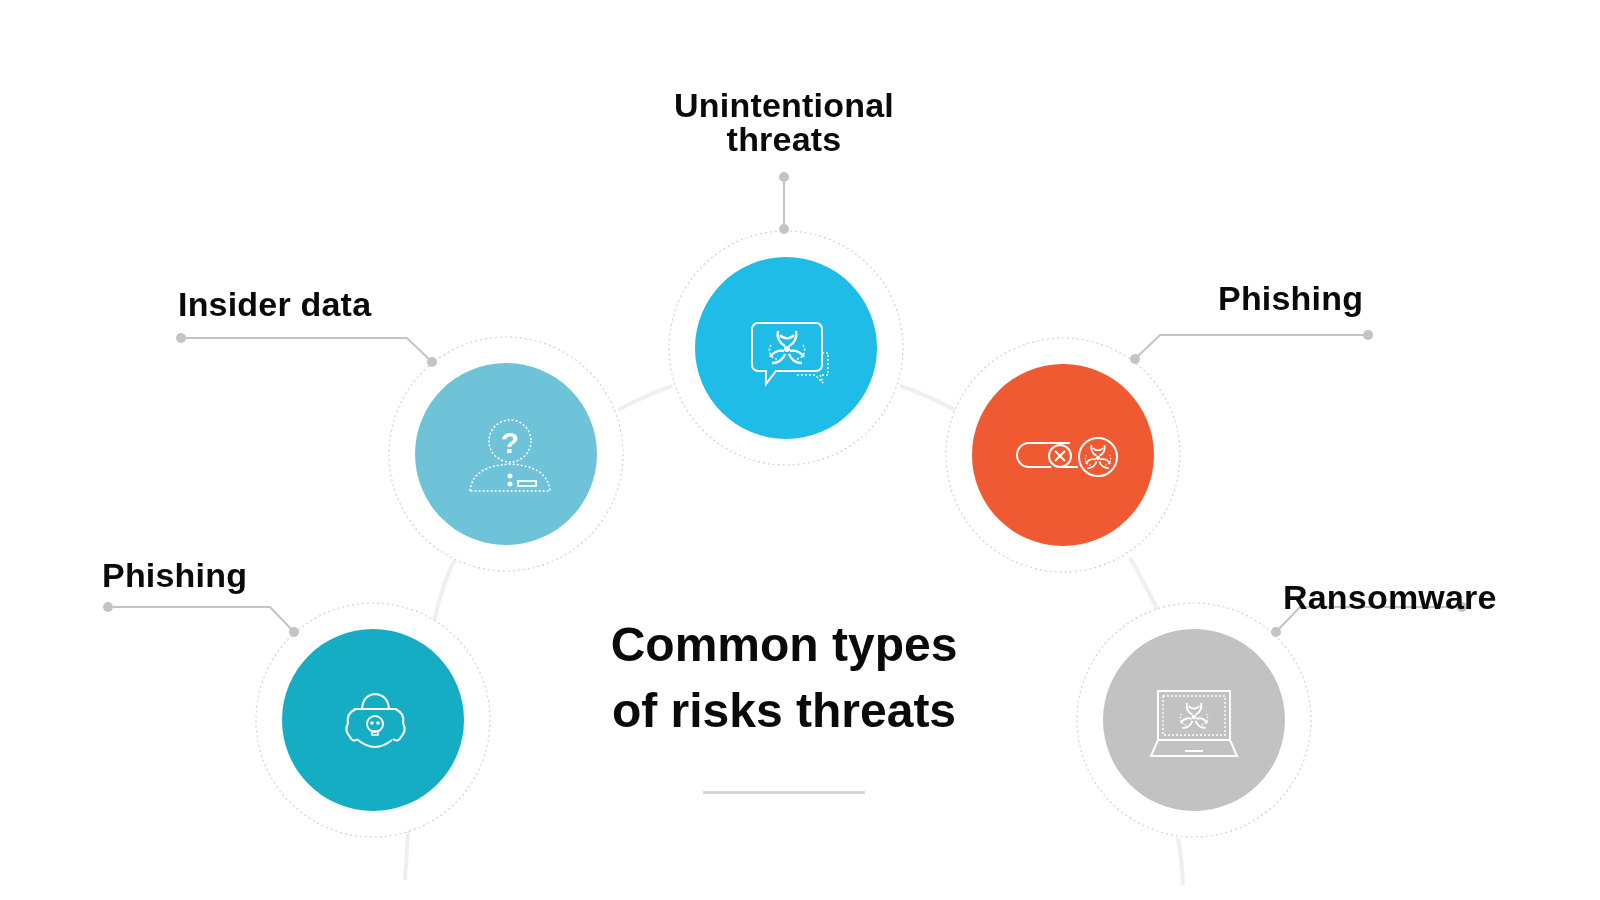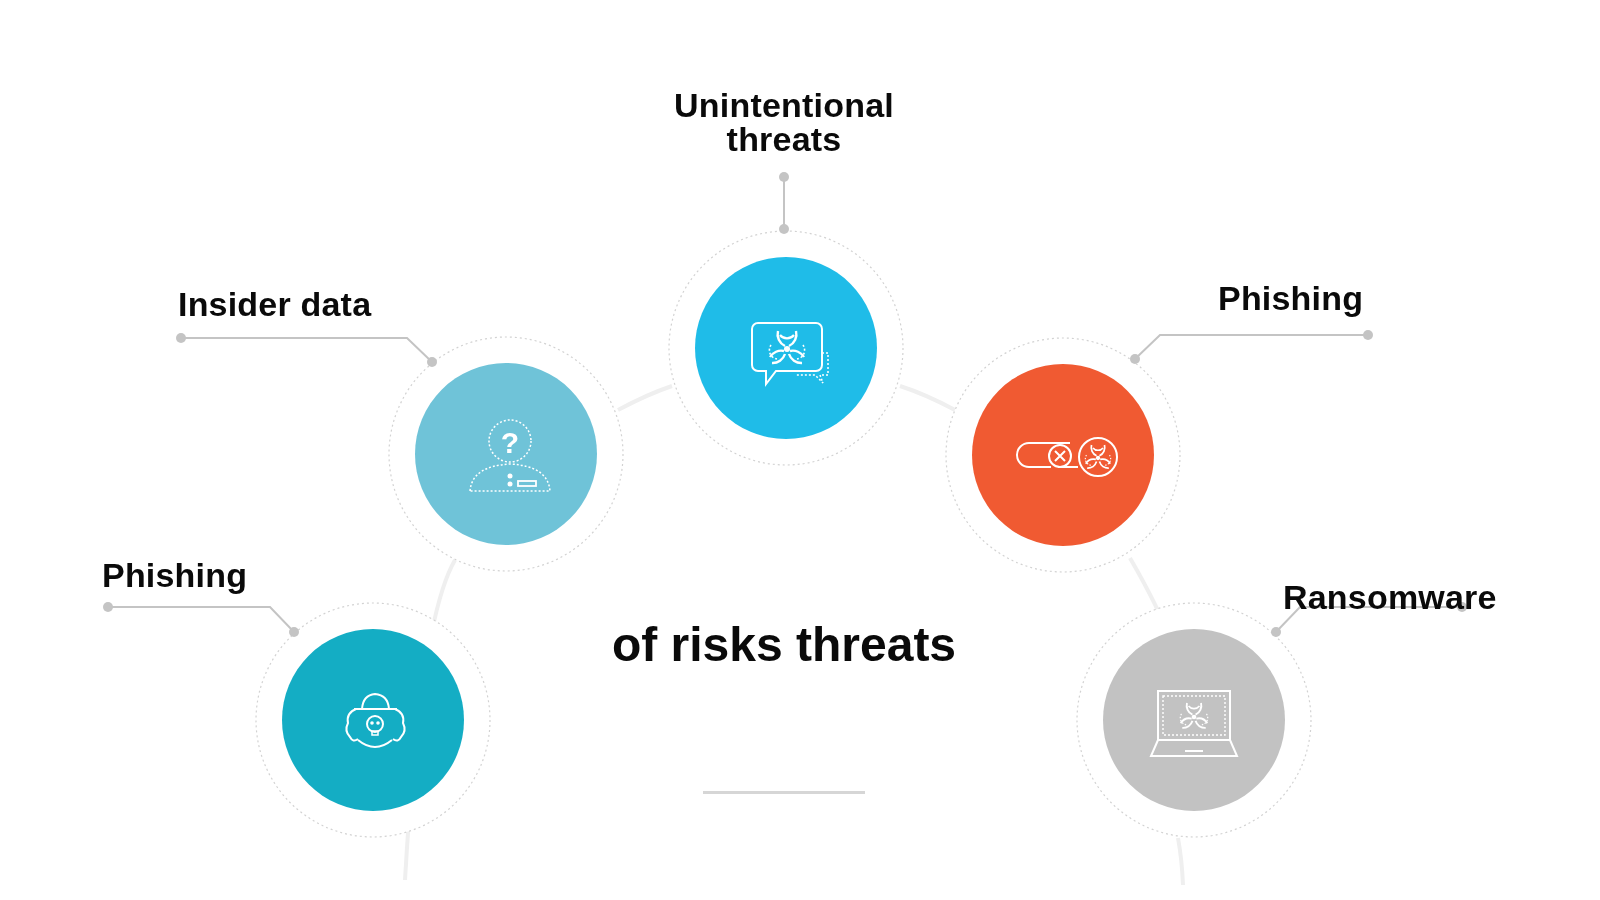--- a/index.html
+++ b/index.html
@@ -115,15 +115,16 @@
 <div class="label" style="left:664px; top:88px; text-align:center; width:240px;">
   <div>Unintentional</div>
   <div>threats</div>
 </div>
 <div class="label" style="left:178px; top:287px;">Insider data</div>
 <div class="label" style="left:1218px; top:281px;">Phishing</div>
 <div class="label" style="left:102px; top:558px;">Phishing</div>
 <div class="label" style="left:1272px; top:580px;margin-left:11px;">Ransomware</div>
 
 <div class="title">
+  <div>Common types</div>
   <div>of risks threats</div>
 </div>
 <div class="divider"></div>
 
 </body></html>

